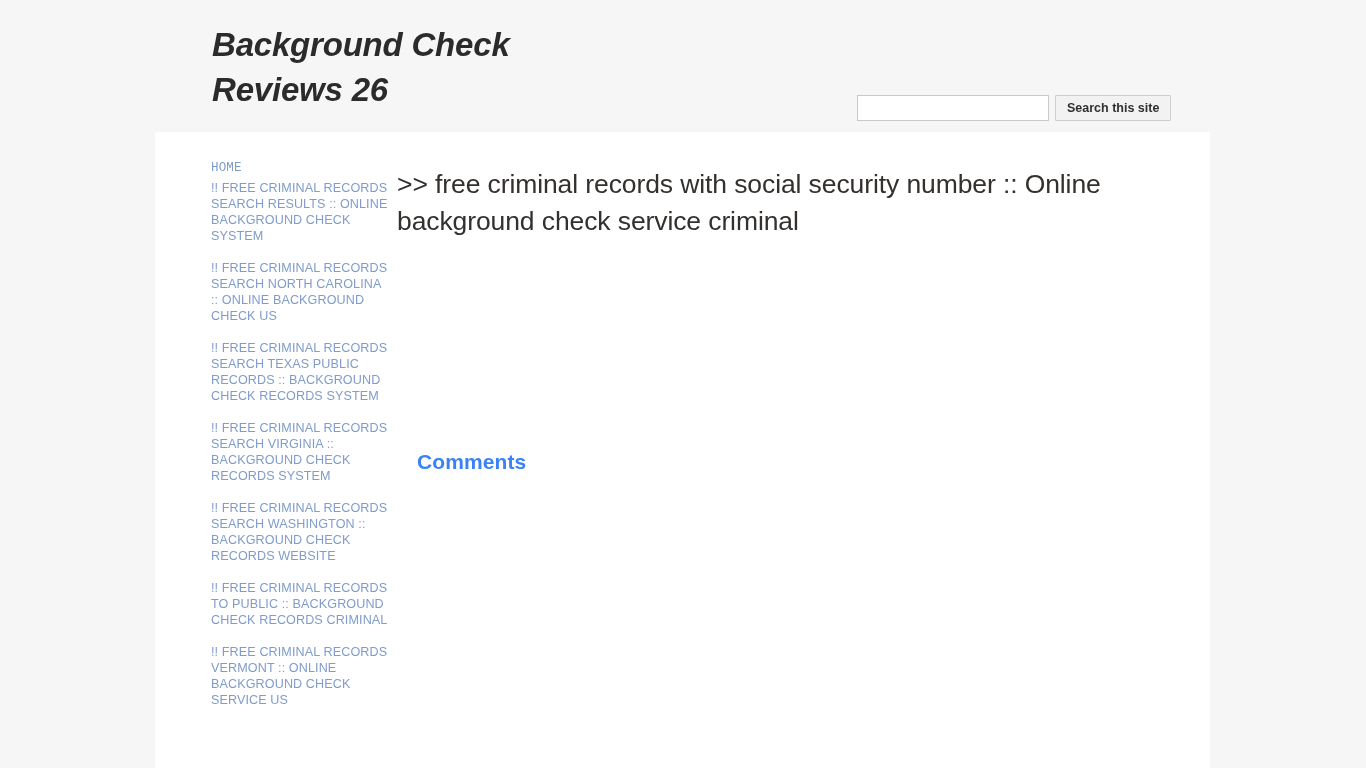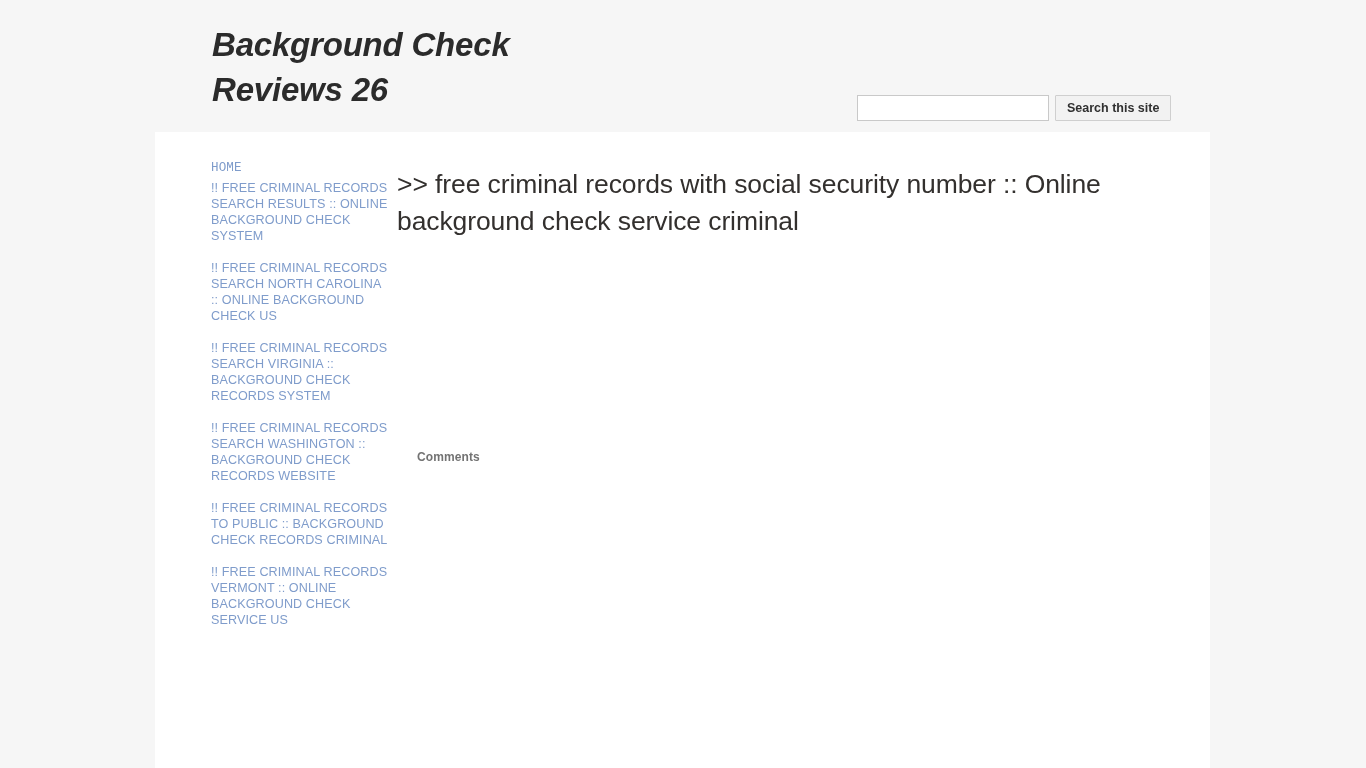--- a/index.html
+++ b/index.html
@@ -138,23 +138,23 @@
 
   .comments-section {
     position: absolute;
     left: 262px;
     top: 318px;
     width: 720px;
   }
 
   .comments-heading {
     margin: 0 0 24px 0;
-    font-size: 12px;
+    font-size: 21px;
     font-weight: bold;
-    color: #737373;
+    color: #3b82f6;
     letter-spacing: 0.1px;
   }
 
   .comments-note {
     margin: 0;
     padding-left: 11px;
     font-size: 13px;
     color: #3b3b3b;
     line-height: 18px;
   }
@@ -172,20 +172,21 @@
       <button class="search-button">Search this site</button>
     </div>
   </div>
 
   <div class="content-shell">
 
     <nav class="sidebar">
       <a class="nav-link home" href="#">HOME</a>
       <a class="nav-link" href="#">!! FREE CRIMINAL RECORDS SEARCH RESULTS :: ONLINE BACKGROUND CHECK SYSTEM</a>
       <a class="nav-link" href="#">!! FREE CRIMINAL RECORDS SEARCH NORTH CAROLINA :: ONLINE BACKGROUND CHECK US</a>
+      <a class="nav-link" href="#">!! FREE CRIMINAL RECORDS SEARCH TEXAS PUBLIC RECORDS :: BACKGROUND CHECK RECORDS SYSTEM</a>
       <a class="nav-link" href="#">!! FREE CRIMINAL RECORDS SEARCH VIRGINIA :: BACKGROUND CHECK RECORDS SYSTEM</a>
       <a class="nav-link" href="#">!! FREE CRIMINAL RECORDS SEARCH WASHINGTON :: BACKGROUND CHECK RECORDS WEBSITE</a>
       <a class="nav-link" href="#">!! FREE CRIMINAL RECORDS TO PUBLIC :: BACKGROUND CHECK RECORDS CRIMINAL</a>
       <a class="nav-link" href="#">!! FREE CRIMINAL RECORDS VERMONT :: ONLINE BACKGROUND CHECK SERVICE US</a>
     </nav>
 
     <div class="main-col">
       <h2 class="post-title">&gt;&gt; free criminal records with social security number :: Online background check service criminal</h2>
       <div class="post-body"></div>
     </div>

